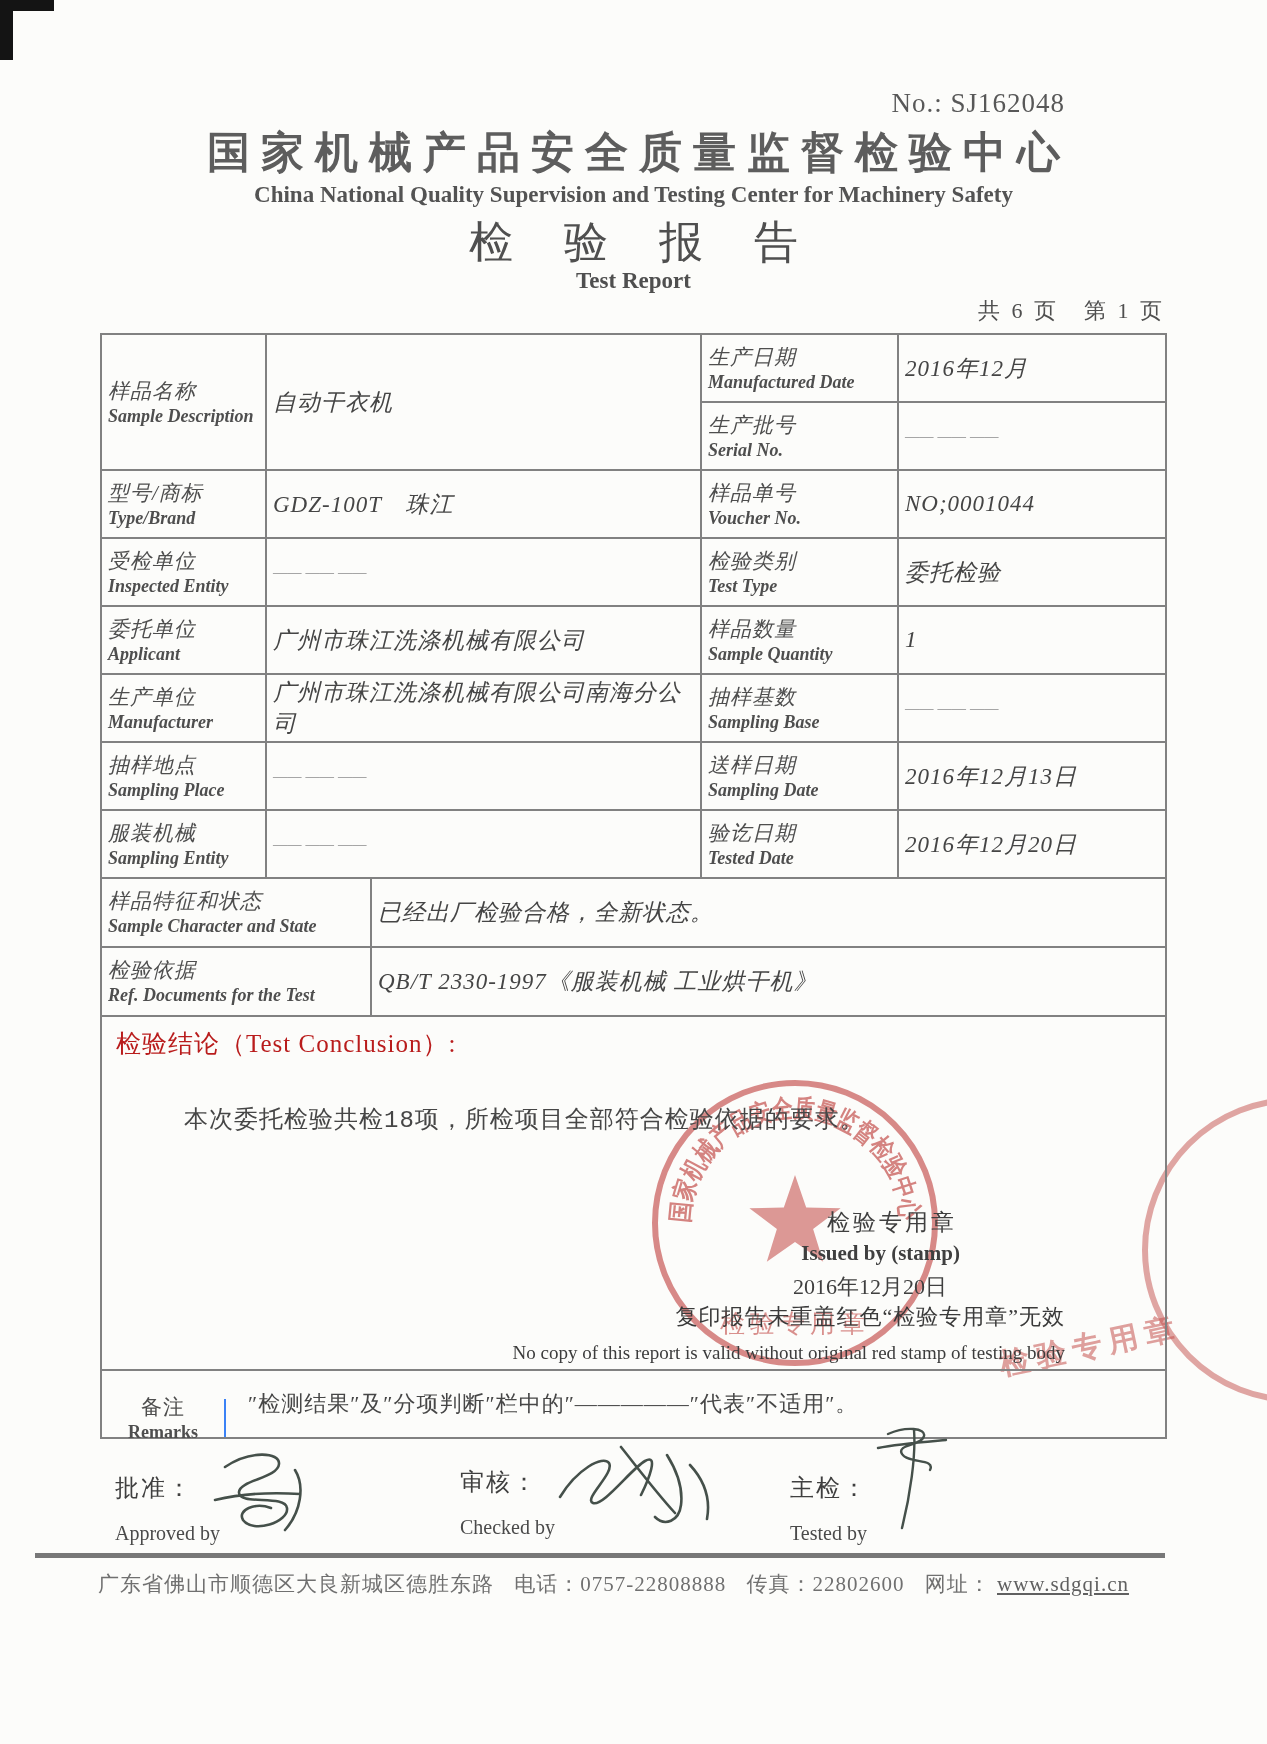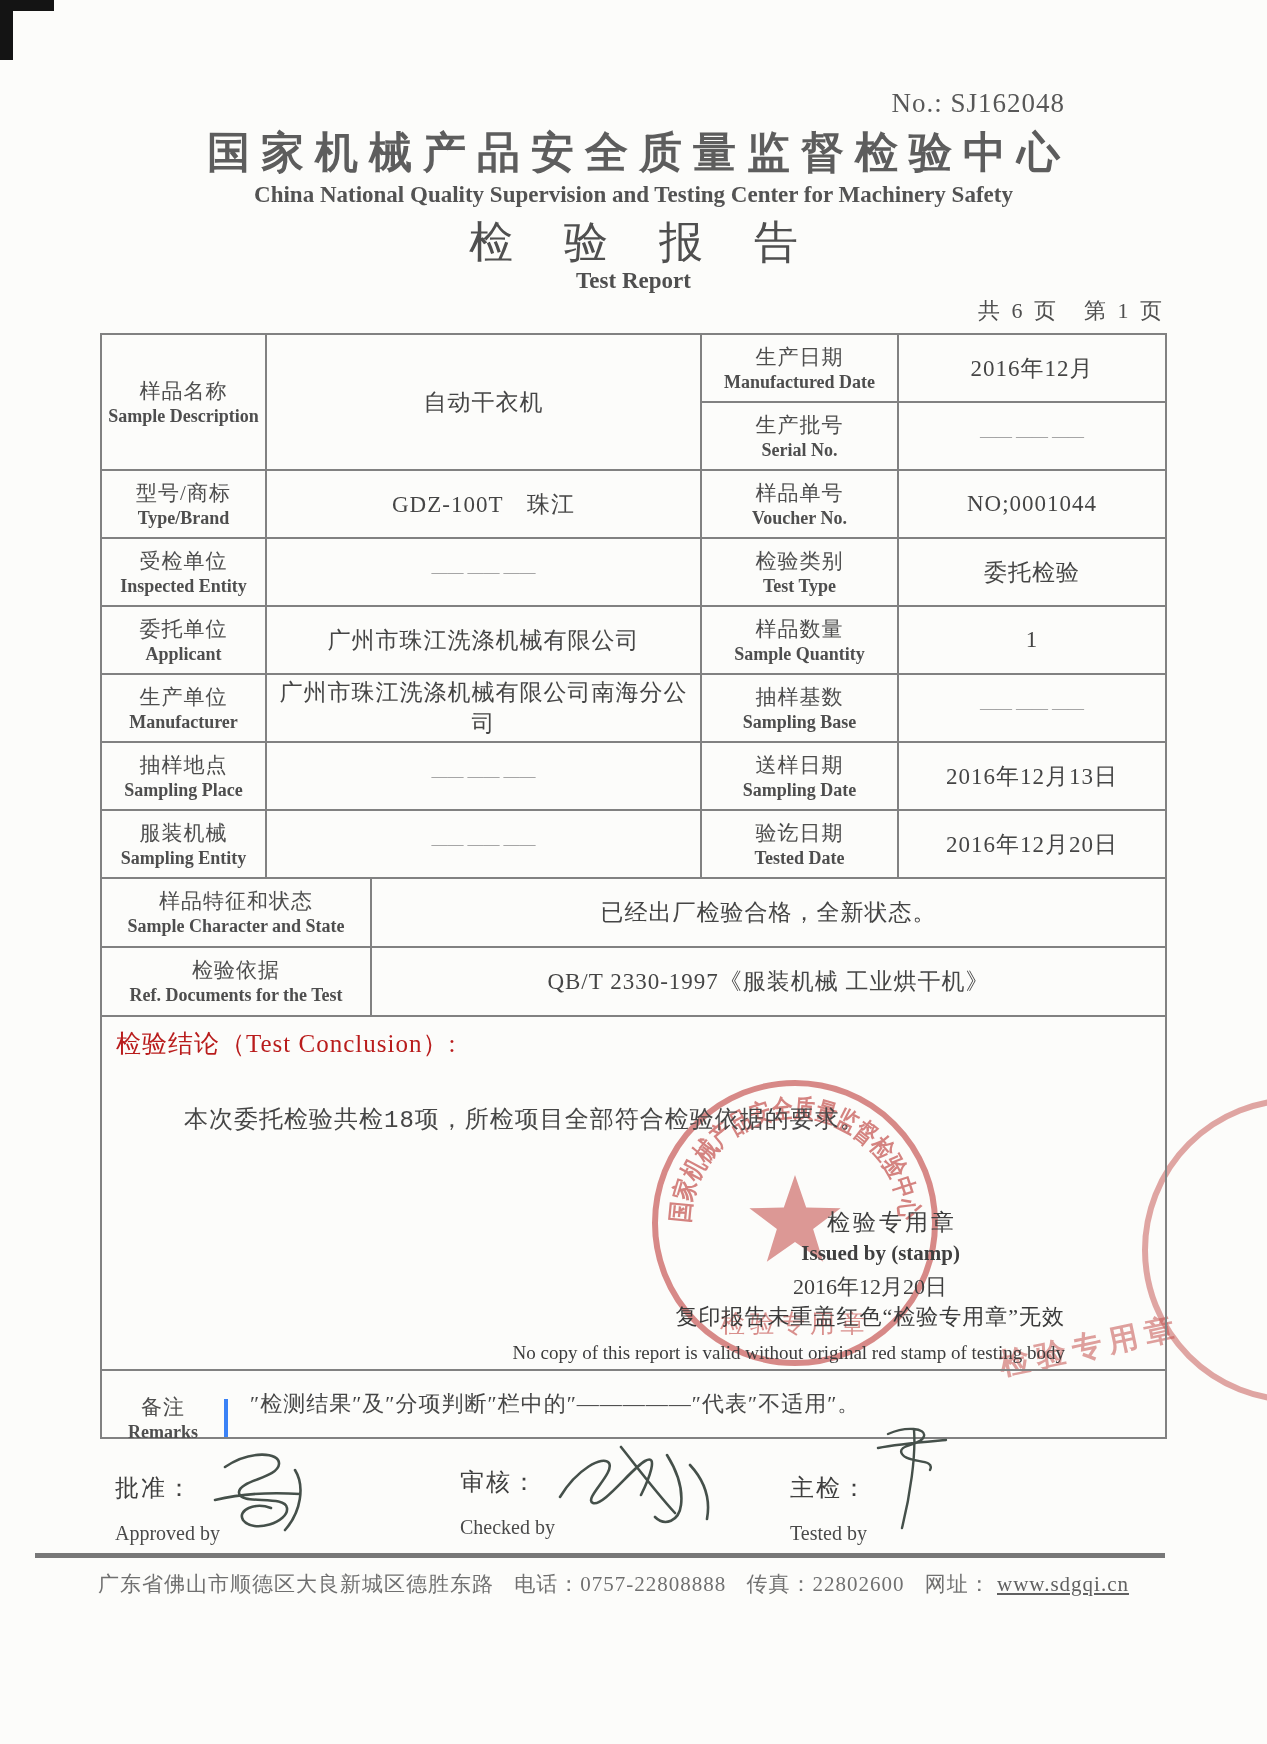--- a/index.html
+++ b/index.html
@@ -20,42 +20,42 @@
     font-size:23px;font-weight:700;color:#535353;}
   .report-cn{position:absolute;top:213px;left:0;width:100%;text-align:center;
     font-size:44px;font-weight:400;letter-spacing:20px;text-indent:20px;color:#4f4f4f;}
   .report-en{position:absolute;top:268px;left:0;width:100%;text-align:center;
     font-size:23px;font-weight:700;color:#4f4f4f;}
   .page-info{position:absolute;top:296px;right:102px;font-size:22px;letter-spacing:3px;color:#4f4f4f;}
 
   
   .sheet{position:absolute;left:100px;top:333px;width:1067px;}
   table{border-collapse:collapse;width:100%;table-layout:fixed;background:transparent;}
-  td{border:2px solid #818181;text-align:center;vertical-align:middle;padding:2px 6px;overflow:hidden;}
+  td{border:2px solid #818181;text-align:left;vertical-align:middle;padding:2px 6px;overflow:hidden;font-style:italic;}
   .t1 tr{height:68px;}
   .t2{margin-top:-2px;}
   .t2 tr{height:69px;}
   .cn{font-size:21px;color:#4e4e4e;letter-spacing:1px;}
   .en{font-size:18px;font-weight:700;color:#4e4e4e;line-height:1.25;}
   .val{font-size:23px;color:#454545;letter-spacing:1px;}
   .dash{color:#979797;font-size:16px;letter-spacing:0;}
 
   
   .conclusion{position:relative;border:2px solid #818181;margin-top:-2px;height:352px;background:transparent;}
   .conc-heading{position:absolute;left:14px;top:10px;font-size:25px;font-weight:400;color:#b91c1c;letter-spacing:1px;}
   .conc-body{position:absolute;left:82px;top:86px;font-size:24px;color:#464646;letter-spacing:1px;font-family:Liberation Mono, monospace;}
   .stamp-label{position:absolute;right:208px;top:190px;font-size:23px;color:#3f3f3f;letter-spacing:3px;}
   .issued-by{position:absolute;right:205px;top:224px;font-size:21px;font-weight:700;color:#3f3f3f;}
   .issue-date{position:absolute;right:218px;top:255px;font-size:22px;color:#3f3f3f;}
   .notice-cn{position:absolute;right:100px;top:285px;font-size:22px;color:#3a3a3a;letter-spacing:1px;}
   .notice-en{position:absolute;right:100px;top:325px;font-size:19px;font-weight:400;color:#3c3c3c;}
 
   
   .remarks{display:flex;border:2px solid #818181;margin-top:-2px;height:66px;background:transparent;}
-  .remarks-label{width:122px;border-right:4px solid #3b82f6;display:flex;flex-direction:column;
+  .remarks-label{width:122px;border-right:2px solid #3b82f6;display:flex;flex-direction:column;
     align-items:center;justify-content:center;margin-top:28px;}
   .remarks-text{flex:1;display:flex;align-items:center;padding-left:22px;font-size:22px;color:#464646;letter-spacing:1px;}
 
   
   .stamp-svg{position:absolute;left:642px;top:1070px;opacity:.78;}
   .stamp-frag-svg{position:absolute;left:1100px;top:1080px;opacity:.5;}
   .stamp-frag-text{position:absolute;left:998px;top:1326px;transform:rotate(-12deg);
     color:rgba(197,82,79,.55);font-size:30px;letter-spacing:7px;font-weight:700;}
 
   

